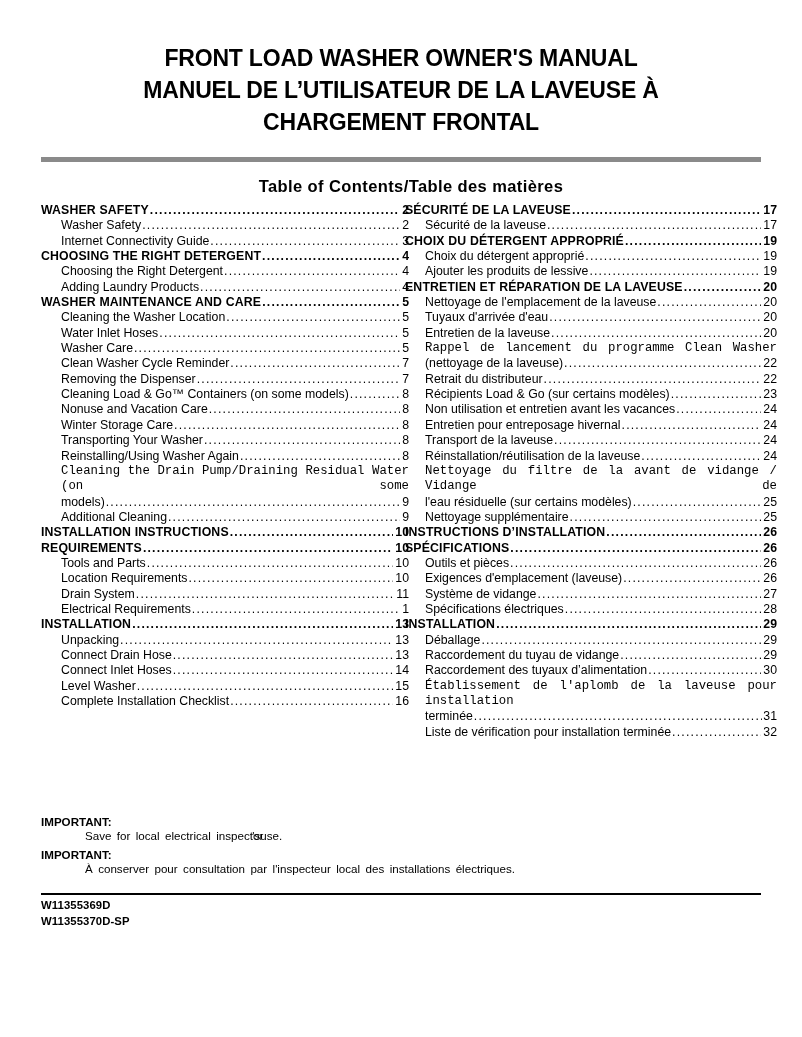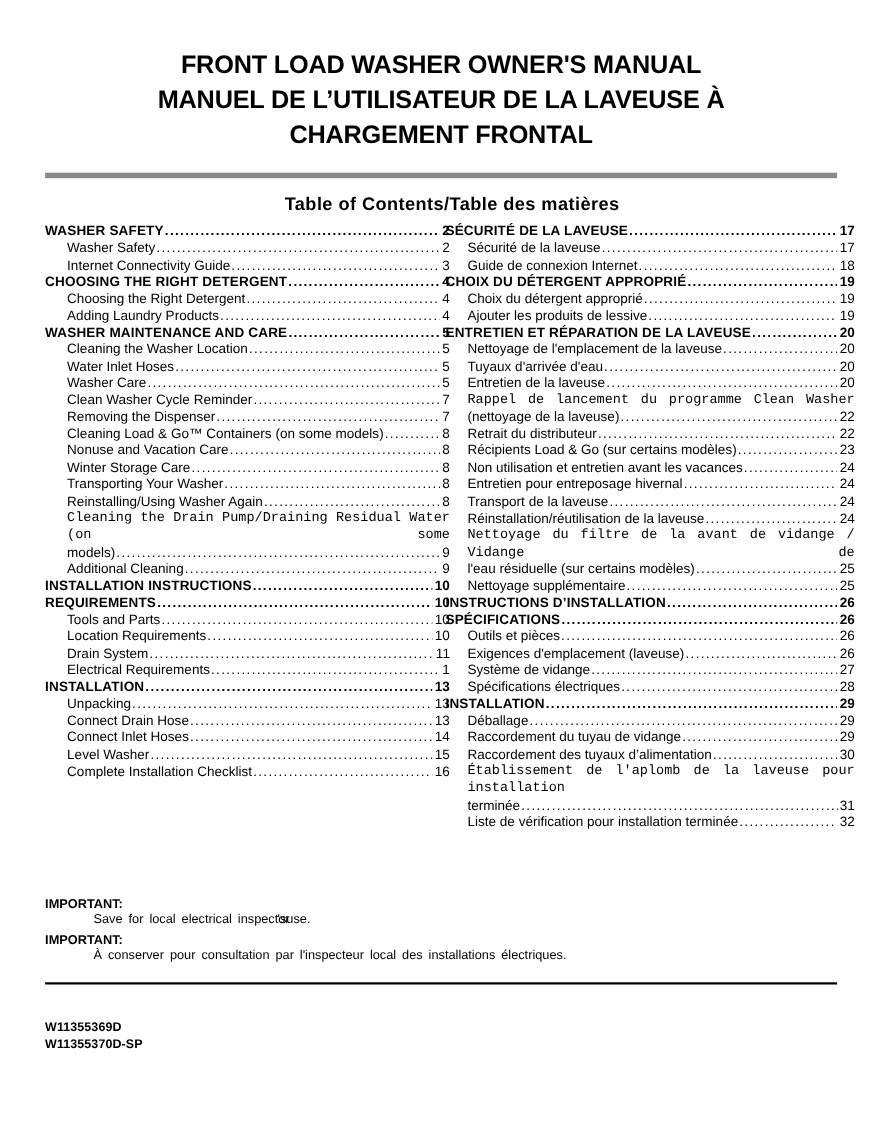--- a/index.html
+++ b/index.html
@@ -162,21 +162,20 @@
     width: 720px;
     height: 2px;
     background: #000000;
   }
   .doc-code {
     position: absolute;
     left: 41px;
     font-size: 11.3px;
     font-weight: bold;
     letter-spacing: 0.1px;
-    margin-top: 29px;
   }
   .doc-code-1 { top: 899px; }
   .doc-code-2 { top: 915px; }
 
   
   .overlap {
     position: relative;
     display: inline-block;
     margin-left: -11px;
   }
@@ -361,25 +360,20 @@
         <div class="entry lvl1">
           <span class="label">SÉCURITÉ  DE  LA  LAVEUSE</span>
           <span class="leader"></span>
           <span class="pageno">17</span>
         </div>
         <div class="entry lvl2">
           <span class="label">Sécurité  de  la  laveuse</span>
           <span class="leader"></span>
           <span class="pageno">17</span>
         </div>
-        <div class="entry lvl2">
-          <span class="label">Guide de connexion Internet</span>
-          <span class="leader"></span>
-          <span class="pageno">18</span>
-        </div>
         <div class="entry lvl1">
           <span class="label">CHOIX  DU  DÉTERGENT  APPROPRIÉ</span>
           <span class="leader"></span>
           <span class="pageno">19</span>
         </div>
         <div class="entry lvl2">
           <span class="label">Choix  du  détergent  approprié</span>
           <span class="leader"></span>
           <span class="pageno">19</span>
         </div>

